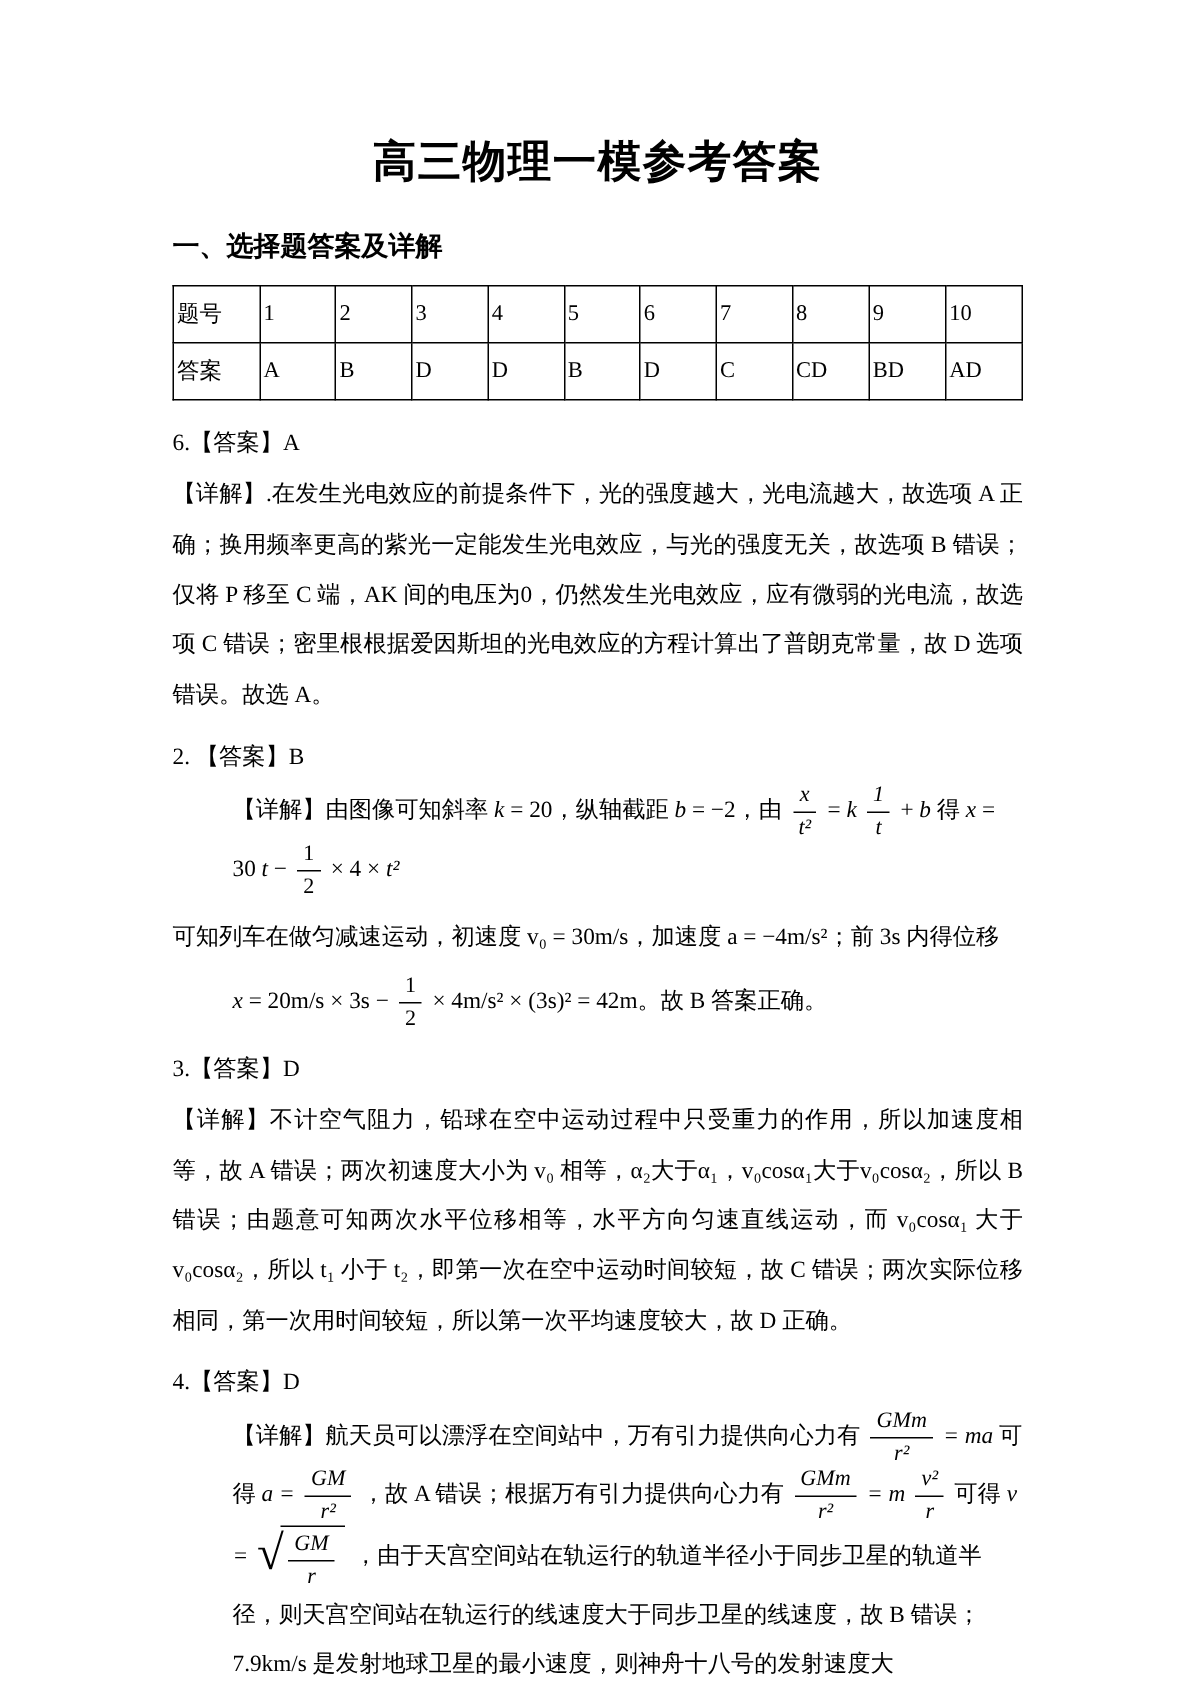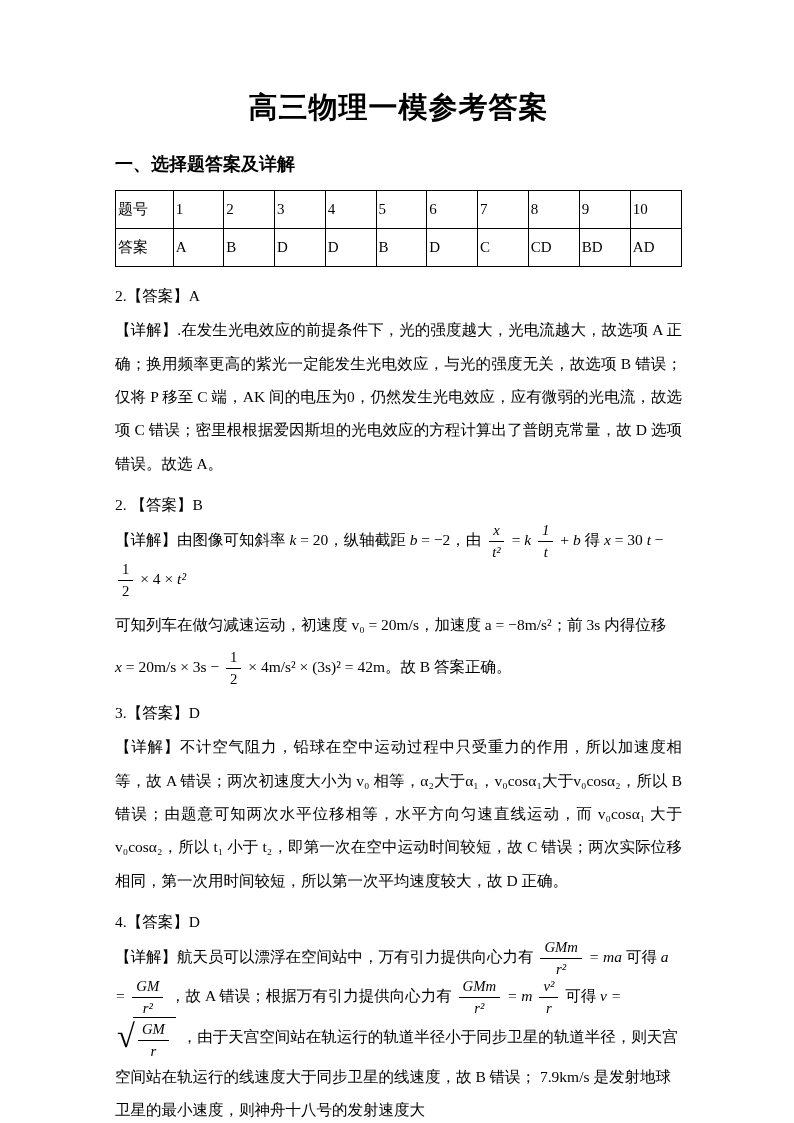--- a/index.html
+++ b/index.html
@@ -43,21 +43,21 @@
     margin: 12px 0 4px 0;
     line-height: 1.7;
   }
   p.detail {
     font-size: 15.5px;
     line-height: 2.15;
     text-align: justify;
     margin: 0 0 8px 0;
     font-family: Liberation Serif, serif;
   }
-  p.math-line { text-align: left; }
+  p.math-line { text-align: left; margin-left: 40px; }
   .fm { font-style: italic; }
   .frac {
     display: inline-flex;
     flex-direction: column;
     align-items: center;
     vertical-align: middle;
     font-size: 0.95em;
     line-height: 1.15;
     margin: 0 3px;
     text-align: center;
@@ -117,21 +117,21 @@
       <td>B</td>
       <td>D</td>
       <td>C</td>
       <td>CD</td>
       <td>BD</td>
       <td>AD</td>
     </tr>
   </tbody>
     </table>
 
-  <p class="ans-head">2.【答案】A</p>
+  <p class="ans-head">6.【答案】A</p>
   <p class="detail">【详解】.在发生光电效应的前提条件下，光的强度越大，光电流越大，故选项 A 正确；换用频率更高的紫光一定能发生光电效应，与光的强度无关，故选项 B 错误；仅将 P 移至 C 端，AK 间的电压为0，仍然发生光电效应，应有微弱的光电流，故选项 C 错误；密里根根据爱因斯坦的光电效应的方程计算出了普朗克常量，故 D 选项错误。故选 A。</p>
 
   <p class="ans-head">2. 【答案】B</p>
   <p class="detail math-line">
     <span>【详解】由图像可知斜率</span>
     <span class="fm">k</span>
     <span>= 20，纵轴截距</span>
     <span class="fm">b</span>
     <span>= −2，由</span>
     <span class="frac fm">
@@ -151,21 +151,21 @@
     <span>= 30</span>
     <span class="fm">t</span>
     <span>−</span>
     <span class="frac">
         <span class="num">1</span>
         <span class="den">2</span>
       </span>
     <span>× 4 ×</span>
     <span class="fm">t²</span>
   </p>
-  <p class="detail">可知列车在做匀减速运动，初速度 v₀ = 20m/s，加速度 a = −8m/s²；前 3s 内得位移</p>
+  <p class="detail">可知列车在做匀减速运动，初速度 v₀ = 30m/s，加速度 a = −4m/s²；前 3s 内得位移</p>
   <p class="detail math-line">
     <span class="fm">x</span>
     <span>= 20m/s × 3s −</span>
     <span class="frac">
         <span class="num">1</span>
         <span class="den">2</span>
       </span>
     <span>× 4m/s² × (3s)² = 42m。故 B 答案正确。</span>
   </p>
 

